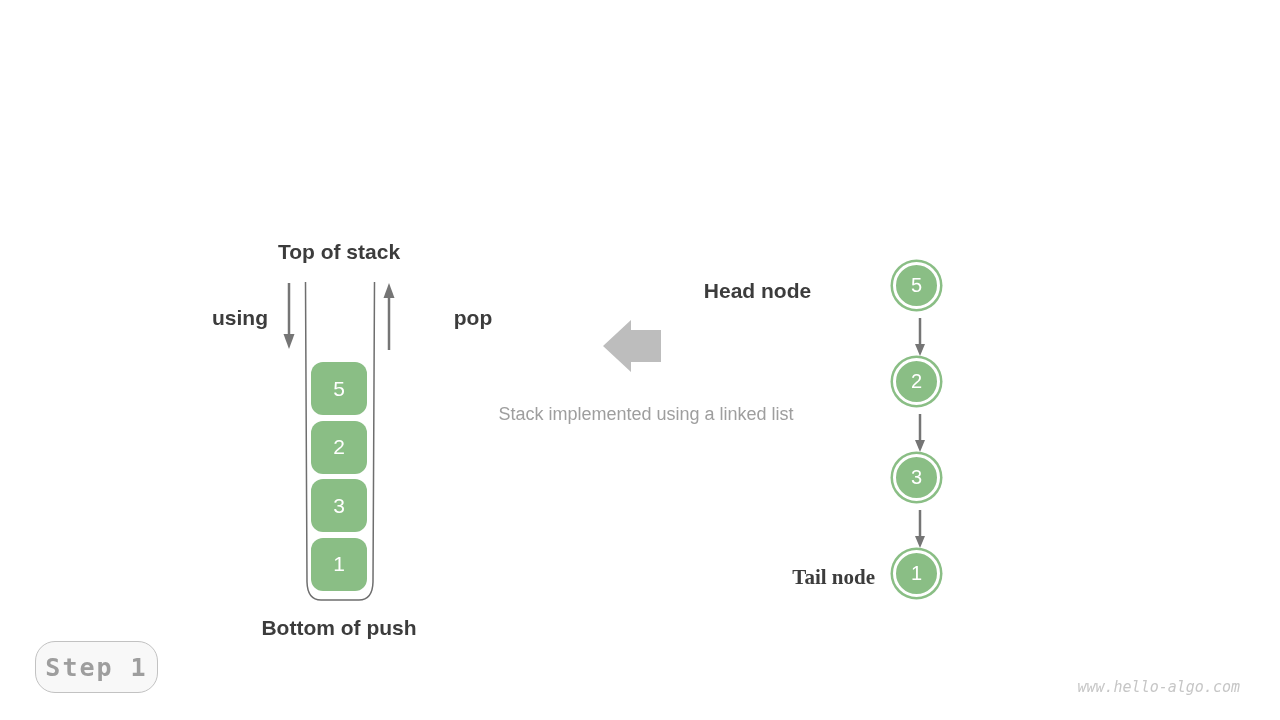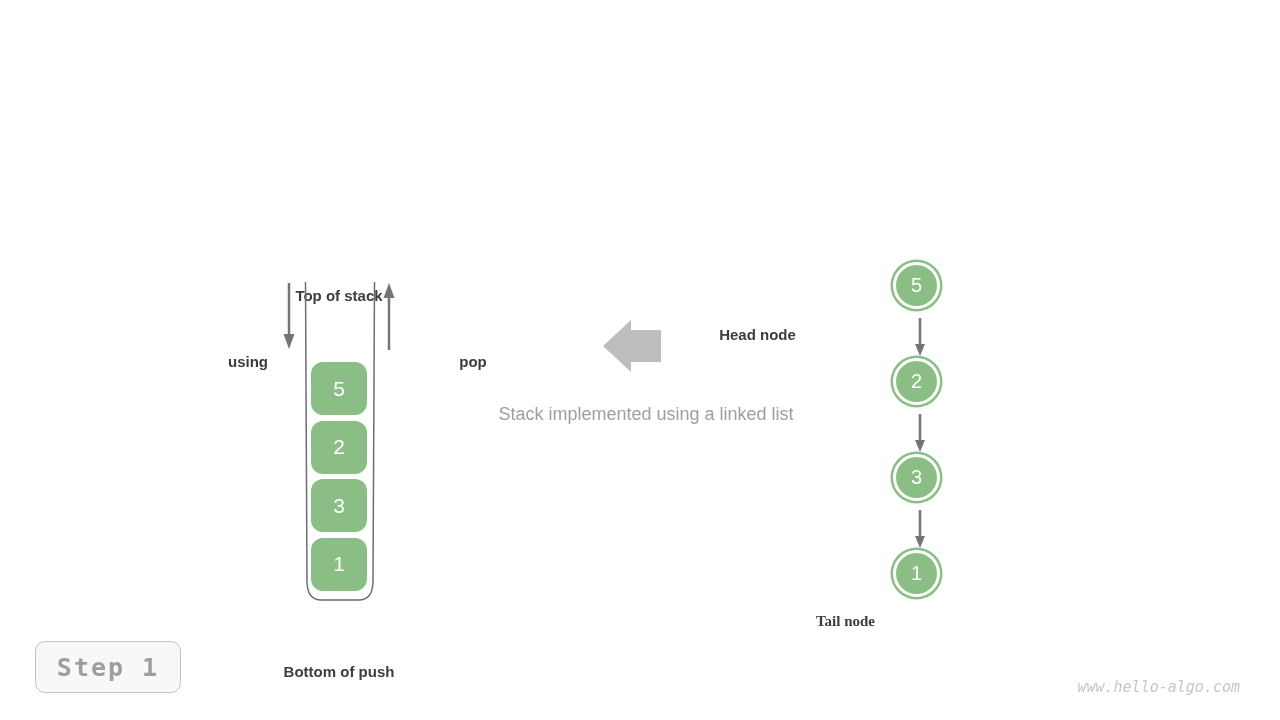--- a/index.html
+++ b/index.html
@@ -20,24 +20,23 @@
     position: relative;
     width: 1280px;
     height: 720px;
     background: #ffffff;
     overflow: hidden;
     font-family: "Liberation Sans", sans-serif;
   }
   .label {
     position: absolute;
     font-weight: bold;
-    font-size: 15px;
+    font-size: 21px;
     color: var(--text-dark);
     line-height: 26px;
-    margin-top: 44px;
   }
   
   .top-label    { left: 214px; top: 239px; width: 250px; text-align: center; }
   .bottom-label { left: 214px; top: 615px; width: 250px; text-align: center; }
   .push-label   { left: 148px; top: 305px; width: 120px; text-align: right; }
   .pop-label    { left: 413px; top: 305px; width: 120px; text-align: center; }
   .push-arrow   { position: absolute; left: 281px; top: 282px; color: var(--arrow-gray); }
   .pop-arrow    { position: absolute; left: 381px; top: 282px; color: var(--arrow-gray); }
   .stack-container { position: absolute; left: 299px; top: 282px; color: var(--container-line); }
   .cells {
@@ -78,24 +77,24 @@
     border-radius: 50%;
     color: #ffffff;
     font-size: 20px;
     display: flex; align-items: center; justify-content: center;
   }
   .link-arrow { position: absolute; left: 913px; color: var(--arrow-gray); }
   
   .step-badge {
     position: absolute;
     left: 35px; top: 641px;
-    width: 146px; height: 52px;
+    width: 123px; height: 52px;
     background: var(--badge-bg);
     border: 1.5px solid var(--badge-border);
-    border-radius: 10px;
+    border-radius: 20px;
     display: flex; align-items: center; justify-content: center;
     font-family: "DejaVu Sans Mono", monospace;
     font-weight: bold;
     font-size: 25px;
     letter-spacing: 2px;
     color: var(--badge-text);
   }
   .watermark {
     position: absolute;
     left: 1060px; top: 678px; width: 180px;

